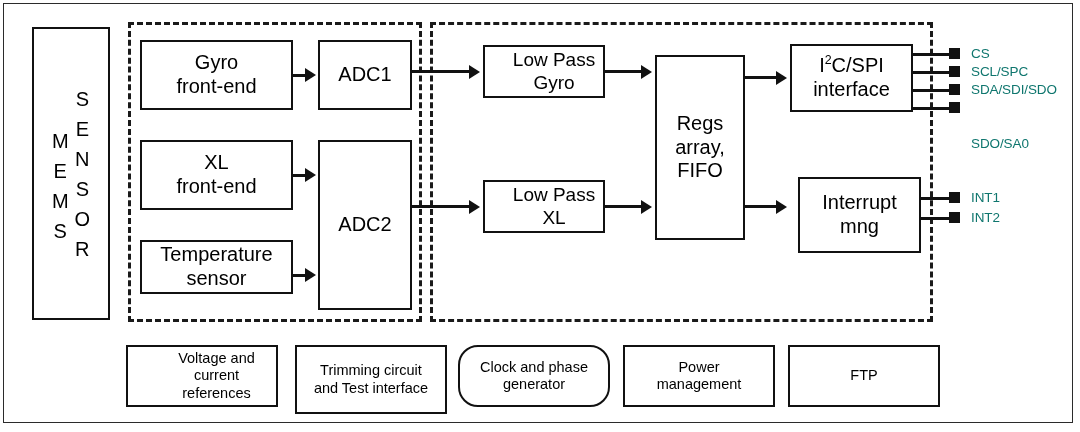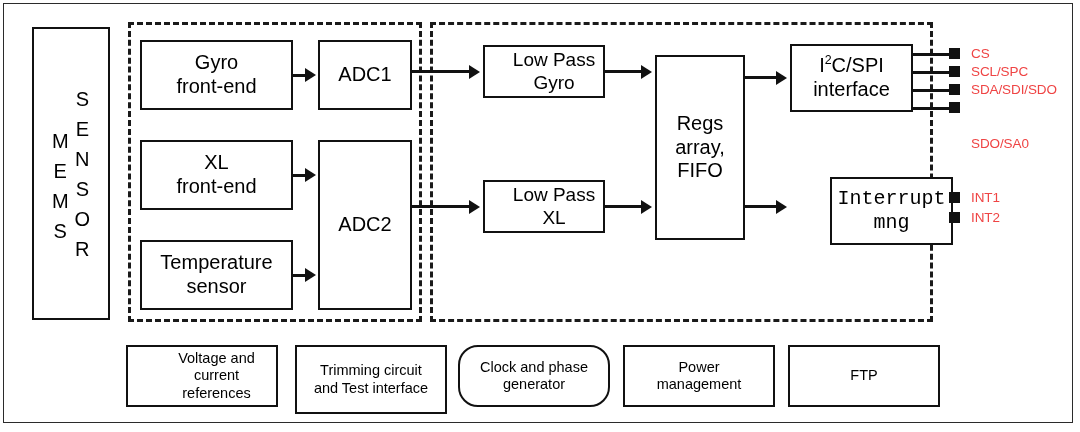--- a/index.html
+++ b/index.html
@@ -85,21 +85,21 @@
   
   .pin-pad{
     position:absolute;
     width:11px;height:11px;
     background:#111111;
     z-index:4;
   }
   .pin-label{
     position:absolute;
     font-size:13.5px;
-    color:#ef4444;
+    color:#0f766e;
     white-space:nowrap;
     z-index:4;
     letter-spacing:-0.1px;
   }
   .fs20{font-size:20px;}
   .fs19{font-size:19px;padding-left:20px;}
   .fs15{font-size:14.5px;}
   sup{font-size:0.62em; vertical-align:super; line-height:0;}
 </style>
 </head>
@@ -132,21 +132,21 @@
   <div class="dashed-group" style="left:430px;top:22px;width:503px;height:300px;"></div>
 
   <div class="blk fs20" style="left:140px;top:40px;width:153px;height:70px;">
     <span class="blk-inner"><span>Gyro</span><br><span>front-end</span></span>
   </div>
 
   <div class="blk fs20" style="left:140px;top:140px;width:153px;height:70px;">
     <span class="blk-inner"><span>XL</span><br><span>front-end</span></span>
   </div>
 
-  <div class="blk fs20" style="left:140px;top:240px;width:153px;height:70px;">
+  <div class="blk fs20" style="left:140px;top:240px;width:153px;height:54px;">
     <span class="blk-inner"><span>Temperature</span><br><span>sensor</span></span>
   </div>
 
   <div class="blk fs20" style="left:318px;top:40px;width:94px;height:70px;">
     <span class="blk-inner">ADC1</span>
   </div>
 
   <div class="blk fs20" style="left:318px;top:140px;width:94px;height:170px;">
     <span class="blk-inner">ADC2</span>
   </div>
@@ -160,21 +160,21 @@
   </div>
 
   <div class="blk fs20" style="left:655px;top:55px;width:90px;height:185px;">
     <span class="blk-inner"><span>Regs</span><br><span>array,</span><br><span>FIFO</span></span>
   </div>
 
   <div class="blk fs20" style="left:790px;top:44px;width:123px;height:68px;">
     <span class="blk-inner"><span>I</span><sup>2</sup><span>C/SPI</span><br><span>interface</span></span>
   </div>
 
-  <div class="blk fs20" style="left:830px;top:177px;width:123px;height:68px;font-family:Liberation Mono, monospace;">
+  <div class="blk fs20" style="left:798px;top:177px;width:123px;height:76px;">
     <span class="blk-inner"><span>Interrupt</span><br><span>mng</span></span>
   </div>
 
   <div class="hline" style="left:293px;top:73.5px;width:15px;"></div>
   <div class="arrowhead" style="left:305px;top:68px;"></div>
 
   <div class="hline" style="left:293px;top:173.5px;width:15px;"></div>
   <div class="arrowhead" style="left:305px;top:168px;"></div>
 
   <div class="hline" style="left:293px;top:273.5px;width:15px;"></div>

